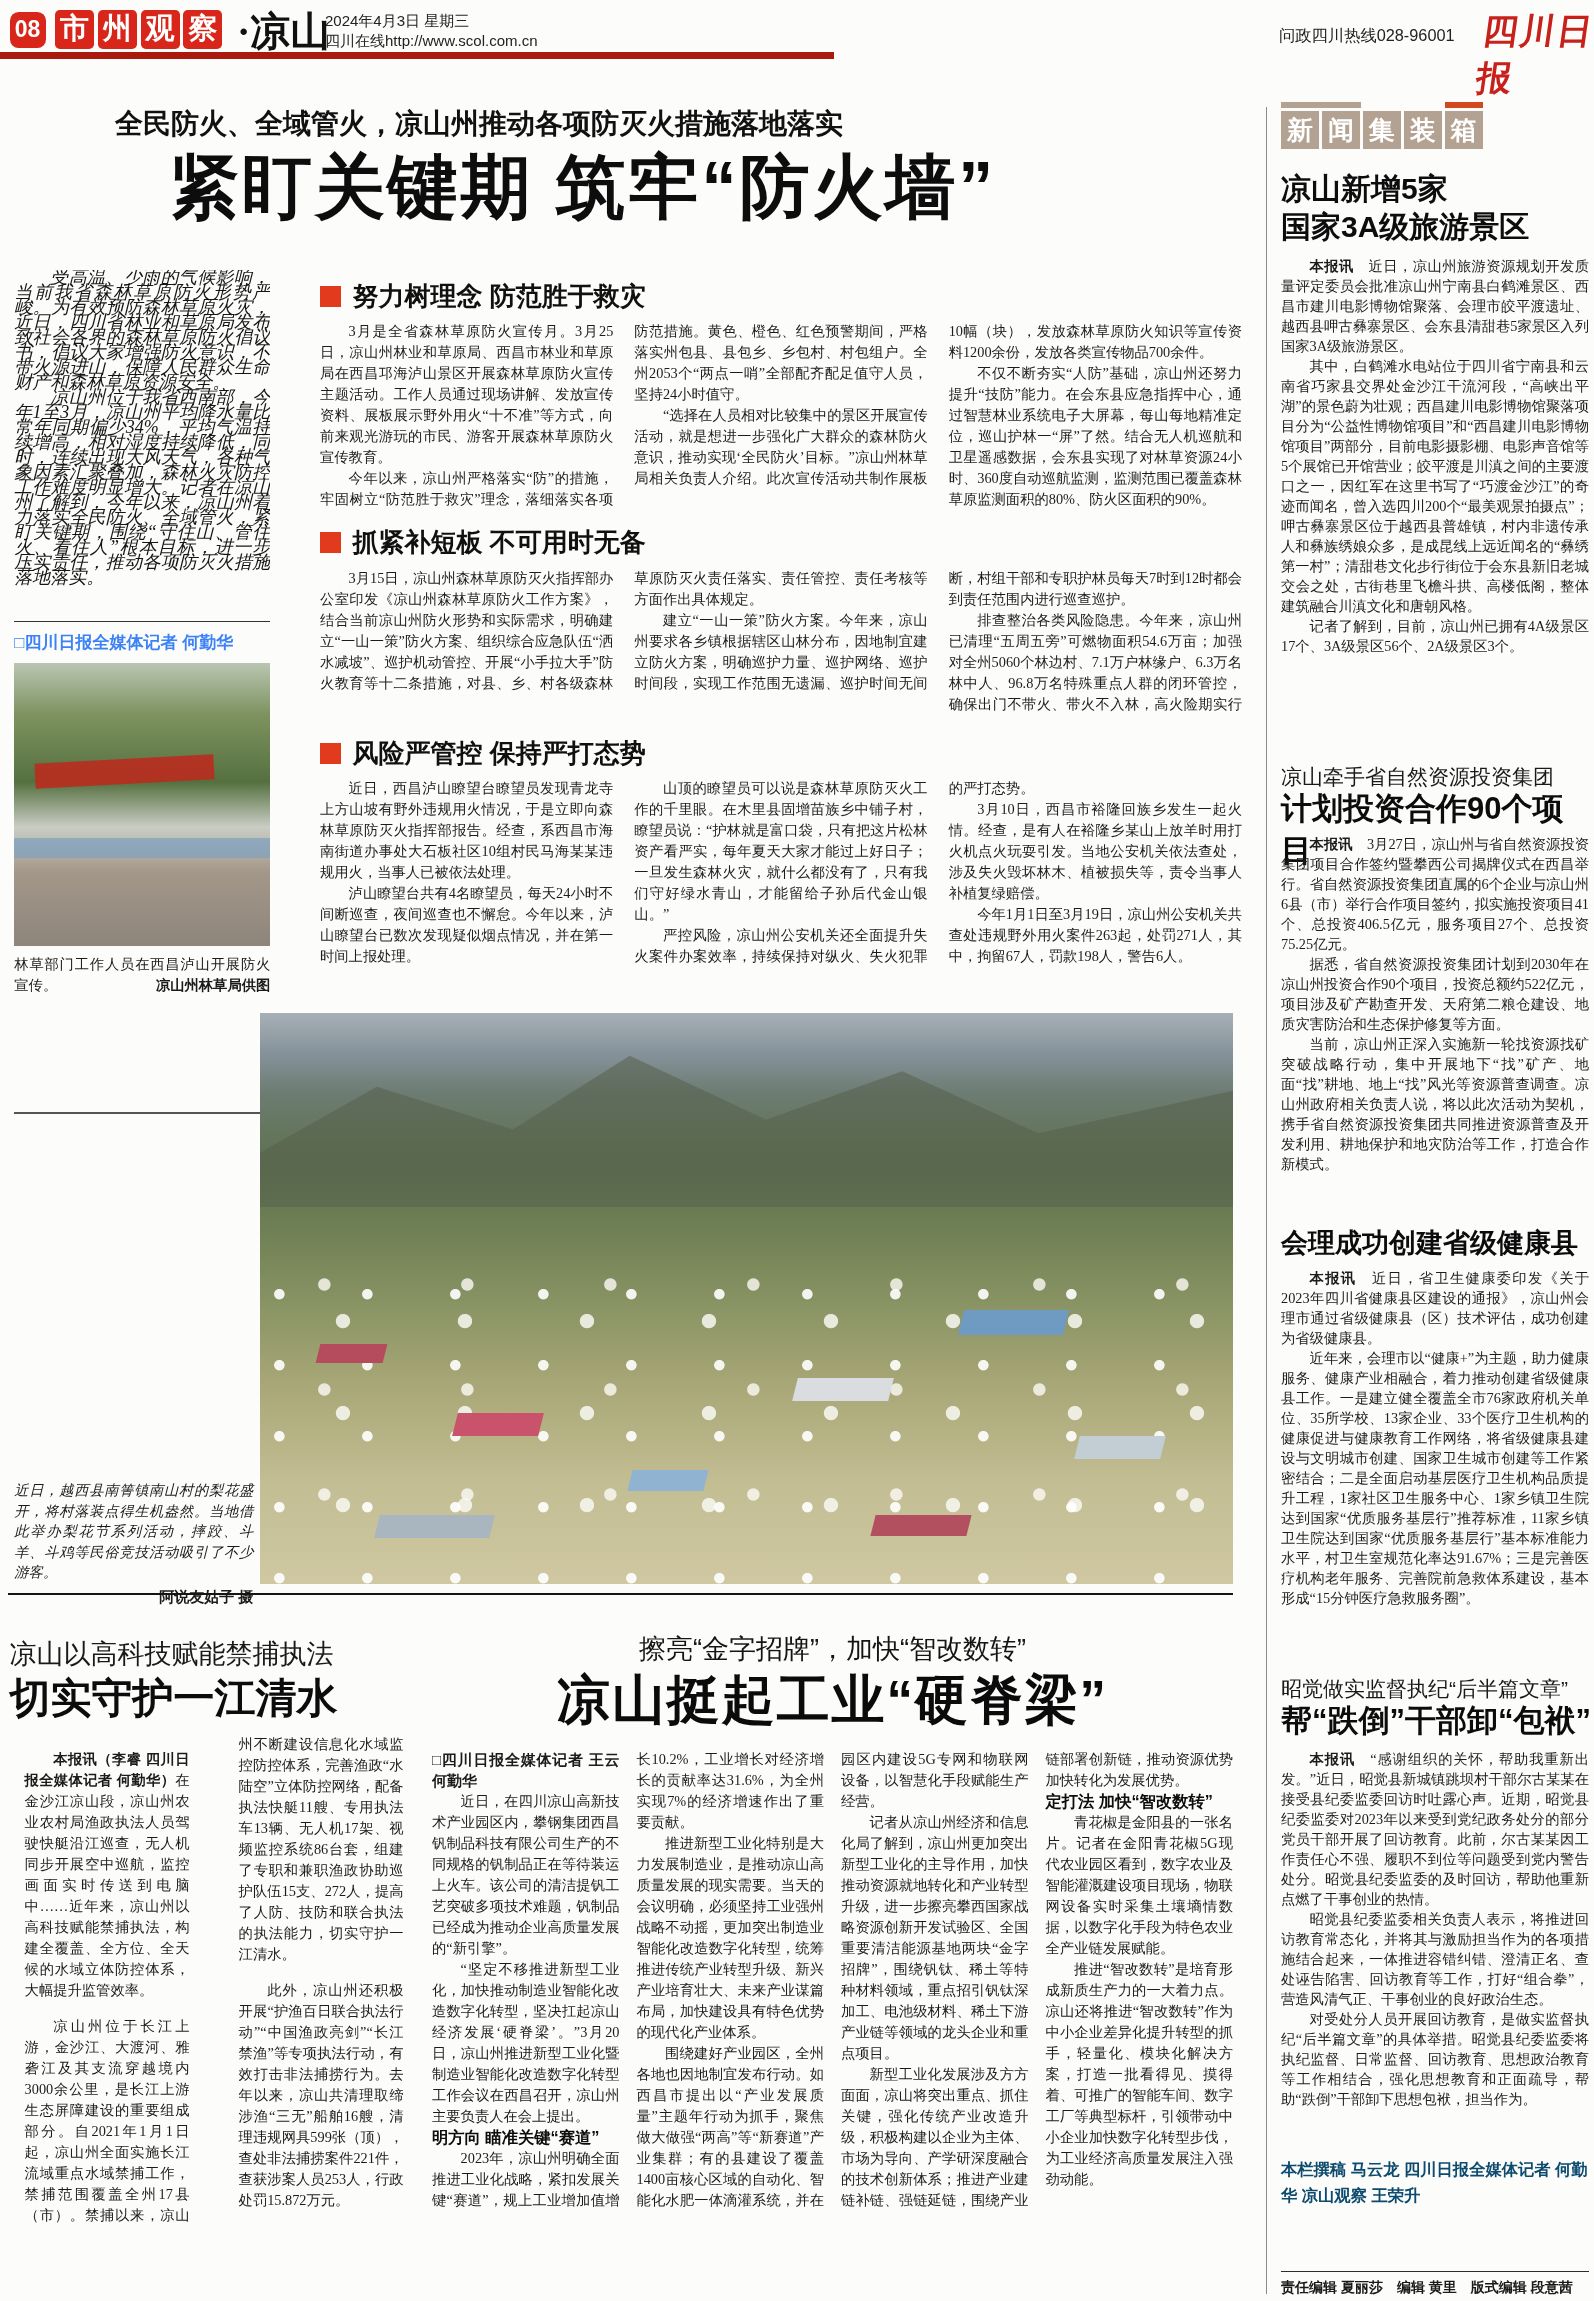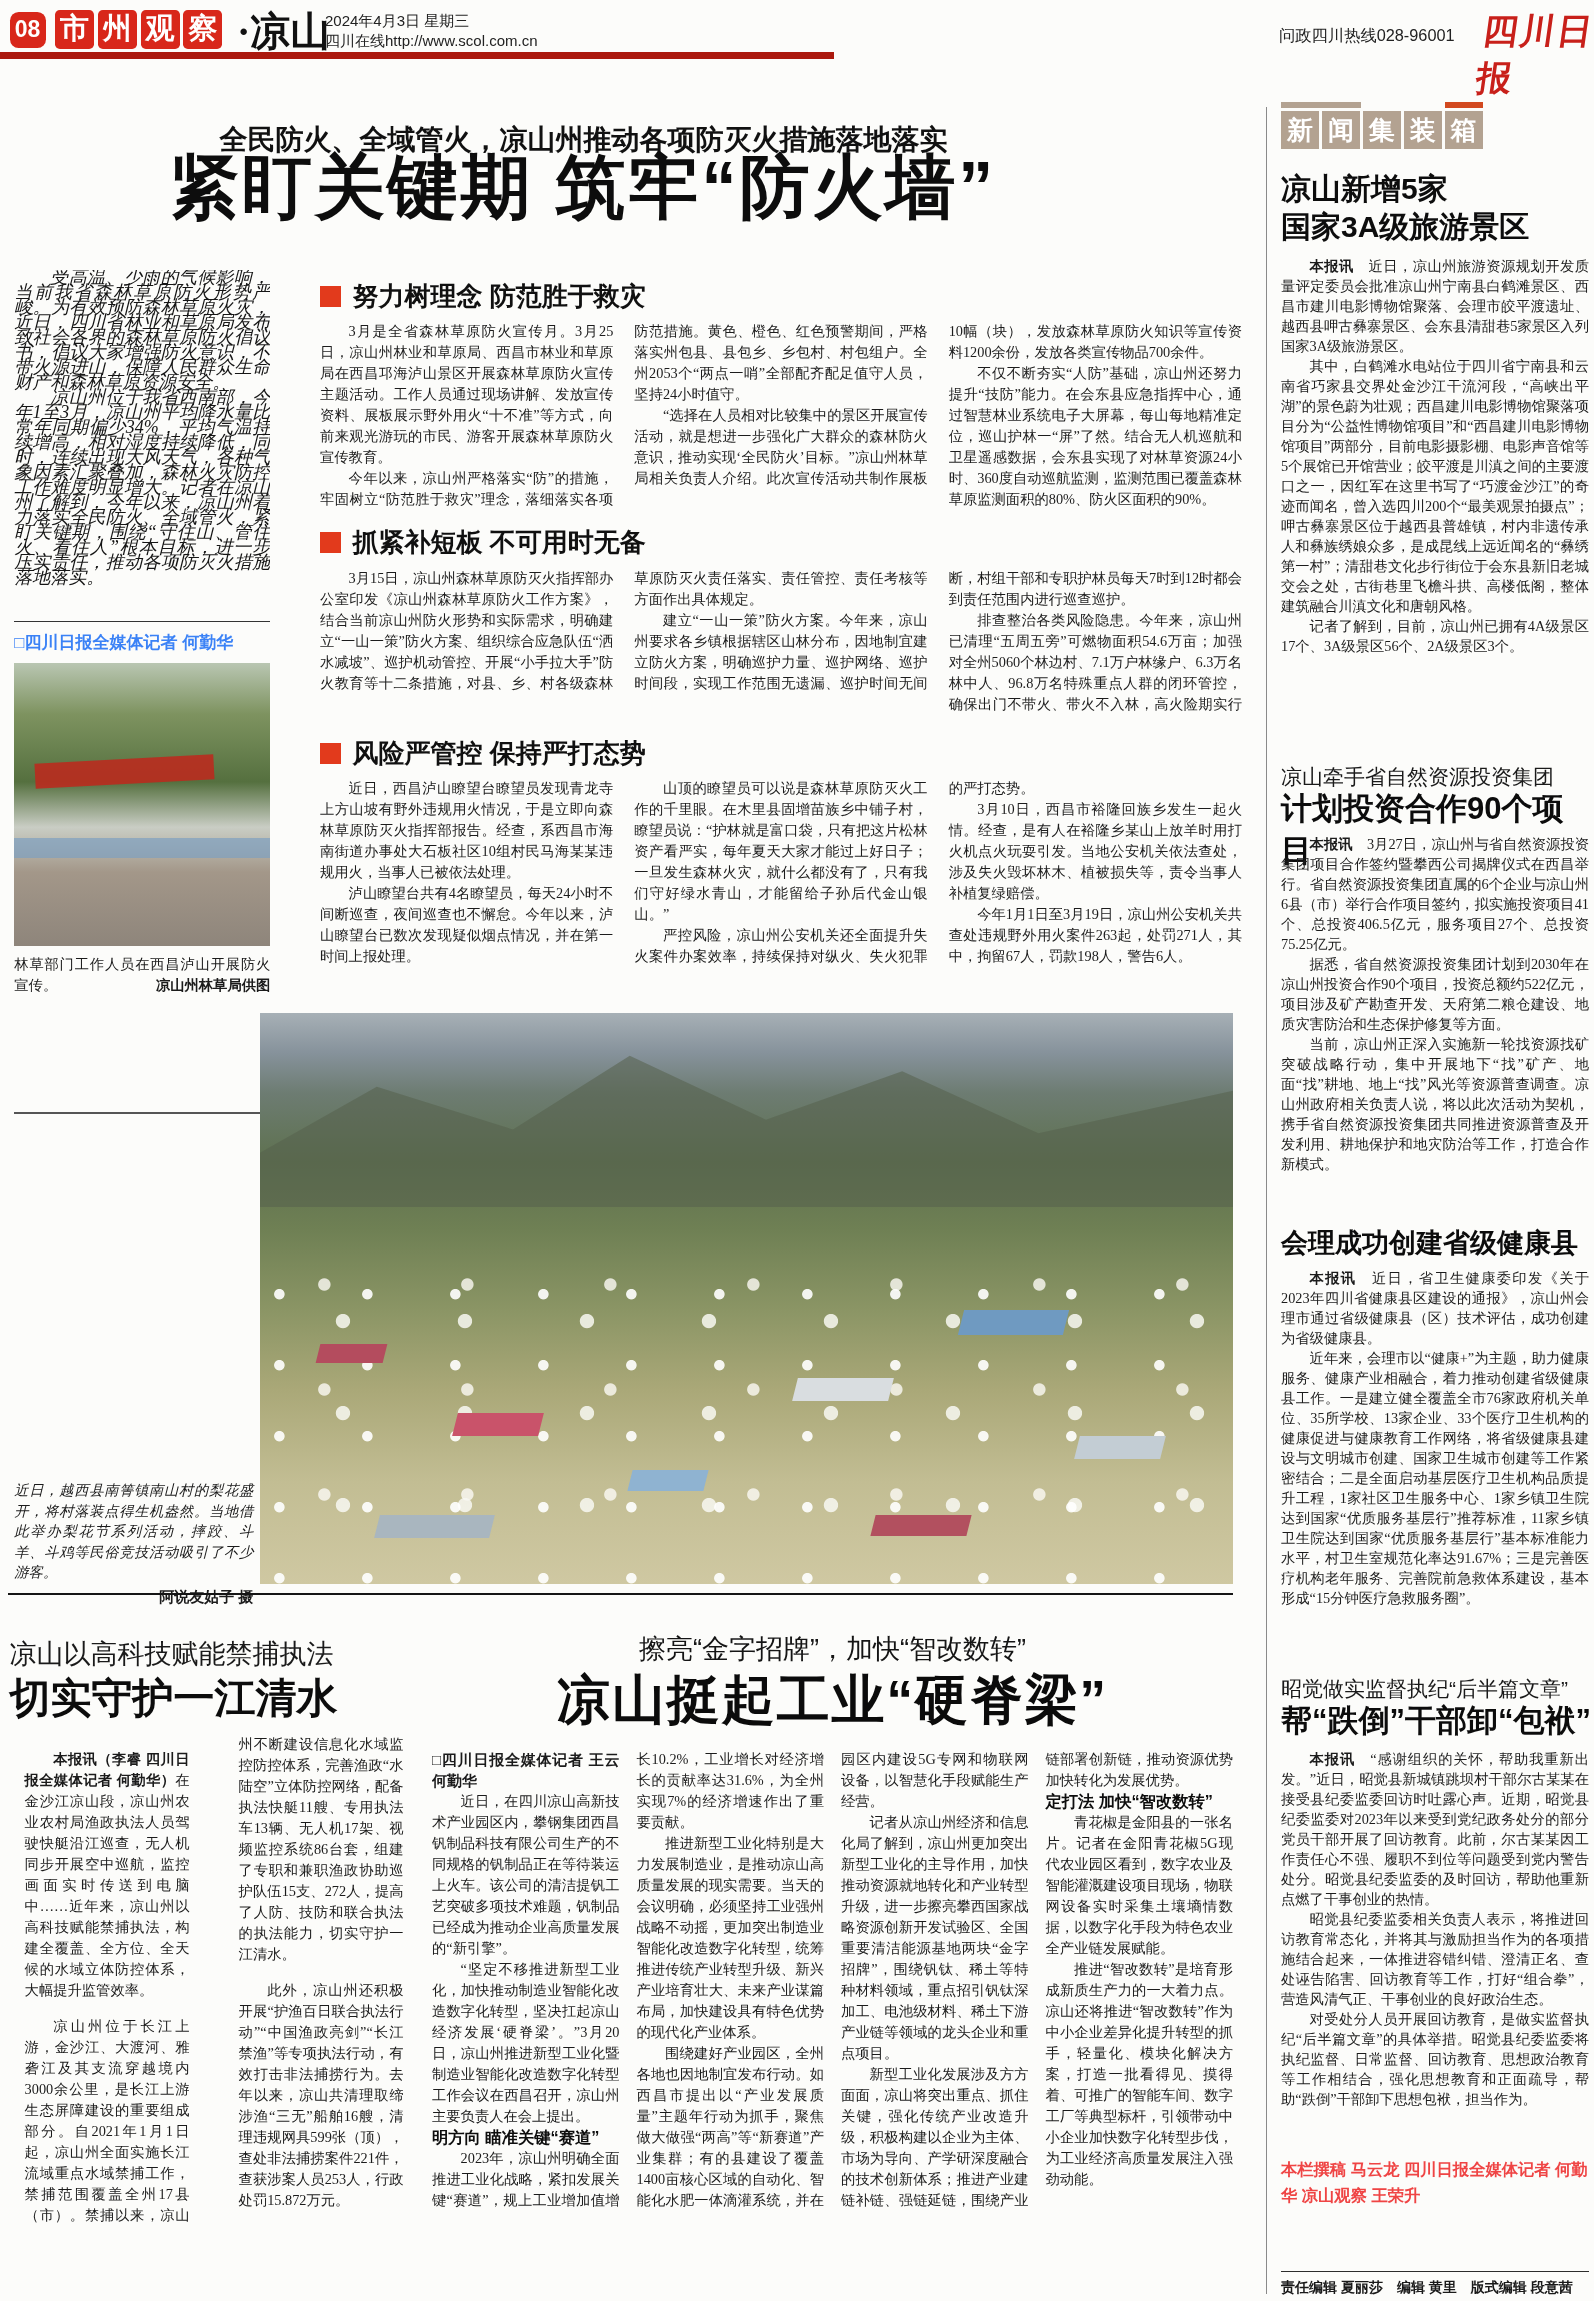--- a/index.html
+++ b/index.html
@@ -13,21 +13,21 @@
   .secblocks{left:55px;top:9.6px;display:flex;gap:3.8px;}
   .secblocks span{width:39px;height:39px;background:#d8271a;color:#fff;border-radius:4.8px;
            font-size:29px;font-weight:bold;display:flex;align-items:center;justify-content:center;}
   .region{left:237px;top:3.8px;font-size:40px;font-weight:bold;color:#111;}
   .dateblk{left:325px;top:10.5px;font-size:15px;line-height:20px;color:#222;}
   .hotline{left:1279px;top:25px;font-size:16.3px;color:#222;}
   .masthead{left:1480px;top:7.6px;font-size:35px;font-weight:bold;color:#c8201a;
             font-family:"Liberation Serif",serif;transform:skewX(-8deg);letter-spacing:1.9px;}
   .redbar{left:0;top:52px;width:834px;height:6.7px;background:#ab190e;}
   
-  .kicker{left:115px;top:105px;width:937px;text-align:center;font-size:28px;font-weight:bold;color:#111;margin-top:16px;}
+  .kicker{left:115px;top:105px;width:937px;font-size:28px;font-weight:bold;color:#111;}
   .bigtitle{left:57px;top:141px;width:1051px;text-align:center;font-size:70px;font-weight:bold;
             color:#0d0d0d;letter-spacing:2.9px;}
   .intro{left:14.3px;top:270px;width:256px;height:346px;overflow:hidden;font-size:18px;line-height:15px;
          text-align:justify;color:#151515;font-style:italic;}
   .intro p{margin:0;text-indent:2em;}
   .rule1{left:14.3px;top:621px;width:256px;height:1px;background:#333;}
   .byline{left:14.3px;top:631px;width:256px;font-size:17px;font-weight:bold;color:#3b82f6;}
   .photo1{left:14.3px;top:663px;width:256px;height:283px;
     background:linear-gradient(180deg,#b9c6b2 0%,#7e9360 18%,#55703f 42%,#c9cdc4 58%,#a39789 74%,#8e857b 100%);}
   .photo1 .banner{position:absolute;left:8%;top:34%;width:70%;height:9%;background:#c0271c;opacity:.85;transform:rotate(-3deg);}
@@ -74,21 +74,21 @@
   .banner{left:1281px;top:111px;display:flex;gap:2.9px;}
   .banner .tile{width:38px;height:38px;background:#b3a291;color:#fff;font-weight:bold;font-size:26px;
         display:flex;align-items:center;justify-content:center;position:relative;}
   .banner .bar1{position:absolute;left:0;top:-8.6px;width:80px;height:5.7px;background:#b3a291;}
   .banner .bar2{position:absolute;left:164px;top:-8.6px;width:38px;height:5.7px;background:#d2491f;}
   .sbtitle1{left:1281px;top:170px;width:312px;font-size:30px;font-weight:bold;line-height:38px;color:#0d0d0d;}
   .sbbody{left:1281px;width:308px;overflow:hidden;font-size:14.3px;line-height:20px;text-align:justify;color:#1c1c1c;}
   .sbbody p{margin:0;text-indent:2em;}
   .sbkicker{left:1281px;width:312px;font-size:21px;color:#1a1a1a;}
   .sbtitle2{left:1281px;width:312px;font-size:31px;font-weight:bold;color:#0c0c0c;}
-  .sbcredit{left:1281px;top:2156px;width:308px;font-size:16.3px;font-weight:bold;line-height:26px;color:#ef4444;}
+  .sbcredit{left:1281px;top:2156px;width:308px;font-size:16.3px;font-weight:bold;line-height:26px;color:#0c4a6e;}
   .sbfooter{left:1281px;top:2271px;width:308px;border-top:1.9px solid #2c2c2c;padding-top:6.7px;
             font-size:14px;font-weight:bold;color:#1a1a1a;}
   b.lead{font-family:"Liberation Sans",sans-serif;font-weight:bold;}
 </style>
 </head>
 <body>
 
 <div class="page">
 
   <div class="abs pgbadge sans">08</div>

